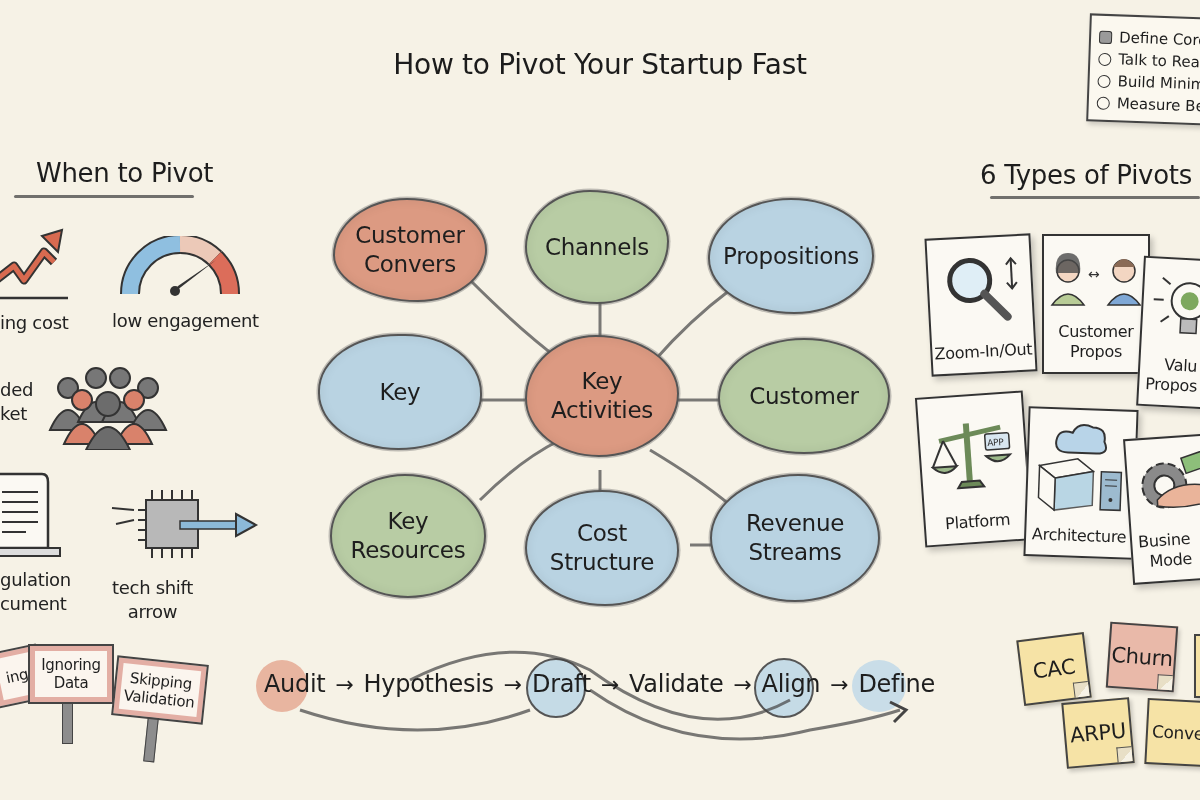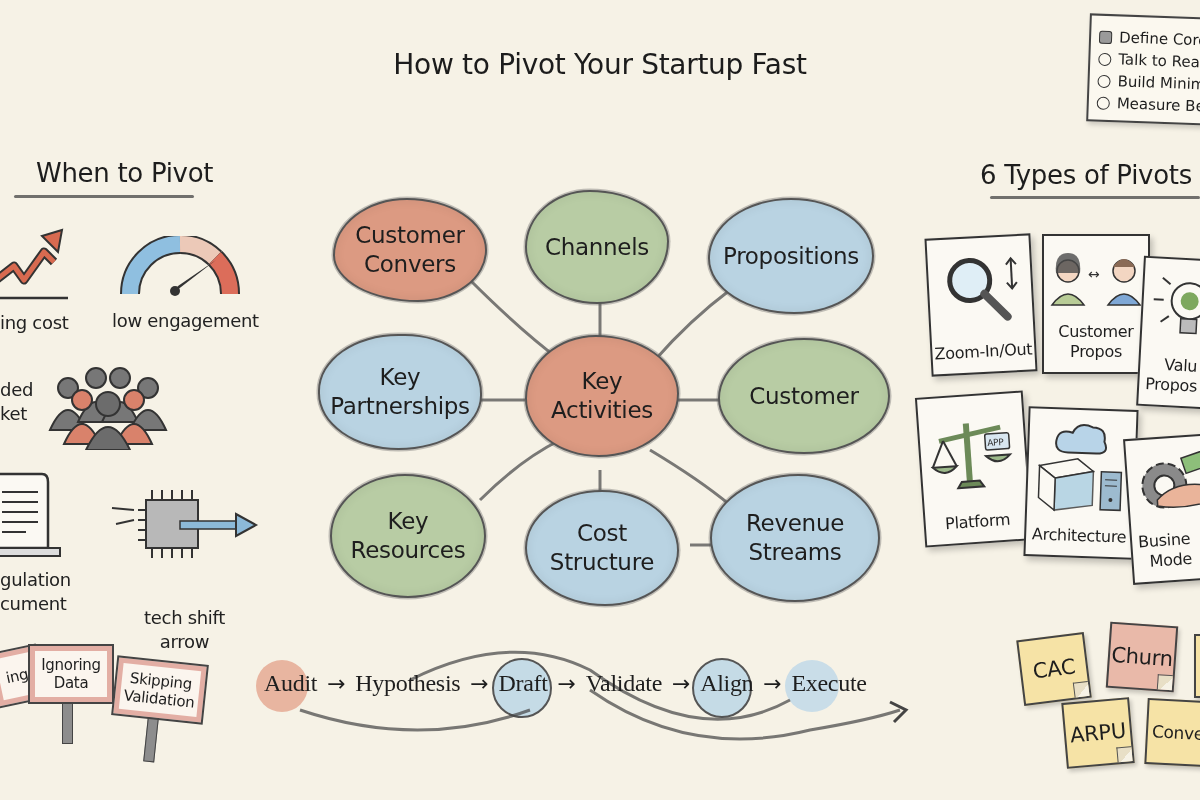--- a/index.html
+++ b/index.html
@@ -30,21 +30,21 @@
   .card .ic{flex:1;display:flex;align-items:center;justify-content:center;}
   
   .sticky{position:absolute;background:#f6e3a6;border:2px solid #444;box-shadow:2px 3px 4px rgba(0,0,0,.2);display:flex;align-items:center;justify-content:center;font-size:21px;white-space:nowrap;overflow:hidden;}
   .sticky.pink{background:#e9b9a9;}
   .sticky::after{content:"";position:absolute;right:-2px;bottom:-2px;width:16px;height:16px;background:linear-gradient(135deg,#e8dfc6 50%,#f6f2e6 50%);border-left:1.5px solid #555;border-top:1.5px solid #555;}
   
   .sign{position:absolute;background:#fbf5ee;border:5px solid #e3aea4;outline:2px solid #444;display:flex;align-items:center;justify-content:center;text-align:center;font-size:15px;line-height:18px;white-space:nowrap;}
   .post{position:absolute;width:9px;background:#8d8d8d;border:1.5px solid #444;}
   
   .flow{left:262px;top:670px;display:flex;align-items:center;font-size:24px;white-space:nowrap;}
-  .step{position:relative;padding:0 2px;font-family:Liberation Serif, serif;}
+  .step{position:relative;padding:0 2px;}
   .step .dot{position:absolute;border-radius:50%;z-index:-1;}
   .arrow{margin:0 8px;font-size:22px;}
 </style>
 </head>
 <body>
 
 <div class="abs title hand">
   <div>How to Pivot Your Startup Fast</div>
 </div>
 
@@ -145,21 +145,21 @@
       <line x1="74" y1="62" x2="74" y2="72"></line>
       <line x1="84" y1="62" x2="84" y2="72"></line>
     <line x1="30" y1="24" x2="38" y2="24"></line>
       <line x1="30" y1="34" x2="38" y2="34"></line>
       <line x1="30" y1="44" x2="38" y2="44"></line>
       <line x1="30" y1="54" x2="38" y2="54"></line>
   </g>
   <rect x="72" y="35" width="58" height="8" fill="#8cb9d8" stroke="#333" stroke-width="1.5"></rect>
   <polygon points="128,28 148,39 128,50" fill="#8cb9d8" stroke="#333" stroke-width="2"></polygon>
 </svg>
-<div class="abs lbl hand" style="left:144px;top:576px;line-height:24px;margin-top:30px;">
+<div class="abs lbl hand" style="left:112px;top:576px;line-height:24px;">
   <div>tech shift</div>
   <div>arrow</div>
 </div>
 
 <div class="sign hand" style="left:-6px;top:650px;width:36px;height:42px;transform:rotate(-12deg);">ing</div>
 <div class="post" style="left:62px;top:696px;height:46px;"></div>
 <div class="sign hand" style="left:30px;top:646px;width:72px;height:46px;">
   <div>
       <div>Ignoring</div>
       <div>Data</div>
@@ -199,21 +199,20 @@
     </div>
 </div>
 <div class="blob blue hand" style="left:708px;top:198px;width:162px;height:112px;border-radius:50% 50% 48% 52% / 52% 50% 50% 48%;">
   <div>
       <div>Propositions</div>
     </div>
 </div>
 <div class="blob blue hand" style="left:318px;top:334px;width:160px;height:112px;border-radius:50% 48% 52% 50% / 50% 52% 48% 50%;">
   <div>
       <div>Key</div>
-      <div>Partnerships</div>
     </div>
 </div>
 <div class="blob red hand" style="left:525px;top:335px;width:150px;height:118px;border-radius:46% 54% 52% 48% / 52% 48% 52% 48%;">
   <div>
       <div>Key</div>
       <div>Activities</div>
     </div>
 </div>
 <div class="blob green hand" style="left:718px;top:338px;width:168px;height:112px;border-radius:50% 50% 50% 50% / 52% 50% 50% 48%;">
   <div>
@@ -252,21 +251,21 @@
   <span class="step"><span class="dot" style="left:-6px;top:-10px;width:52px;height:52px;background:#e8b5a0;"></span><span>Audit</span></span>
   <span class="arrow">→</span>
   <span class="step"><span>Hypothesis</span></span>
   <span class="arrow">→</span>
   <span class="step"><span class="dot" style="left:-4px;top:-12px;width:56px;height:56px;background:#c5dbe6;border:2px solid #555;"></span><span>Draft</span></span>
   <span class="arrow">→</span>
   <span class="step"><span>Validate</span></span>
   <span class="arrow">→</span>
   <span class="step"><span class="dot" style="left:-6px;top:-12px;width:56px;height:56px;background:#c5dbe6;border:2px solid #555;"></span><span>Align</span></span>
   <span class="arrow">→</span>
-  <span class="step"><span class="dot" style="left:-4px;top:-10px;width:54px;height:52px;background:#c9dde8;"></span><span>Execute</span></span>
+  <span class="step"><span class="dot" style="left:-4px;top:-10px;width:54px;height:52px;background:#c9dde8;"></span><span>Define</span></span>
 </div>
 
 <div class="abs sec-head hand" style="left:980px;top:160px;">6 Types of Pivots</div>
 <div class="abs underline" style="left:990px;top:196px;width:210px;"></div>
 
 <div class="card hand" style="left:928px;top:236px;width:106px;height:138px;transform:rotate(-3deg);">
   <div class="ic">
       <svg width="80" height="80">
         <circle cx="30" cy="30" r="20" fill="#dfeef6" stroke="#333" stroke-width="5"></circle>
         <line x1="44" y1="44" x2="66" y2="68" stroke="#555" stroke-width="8" stroke-linecap="round"></line>

